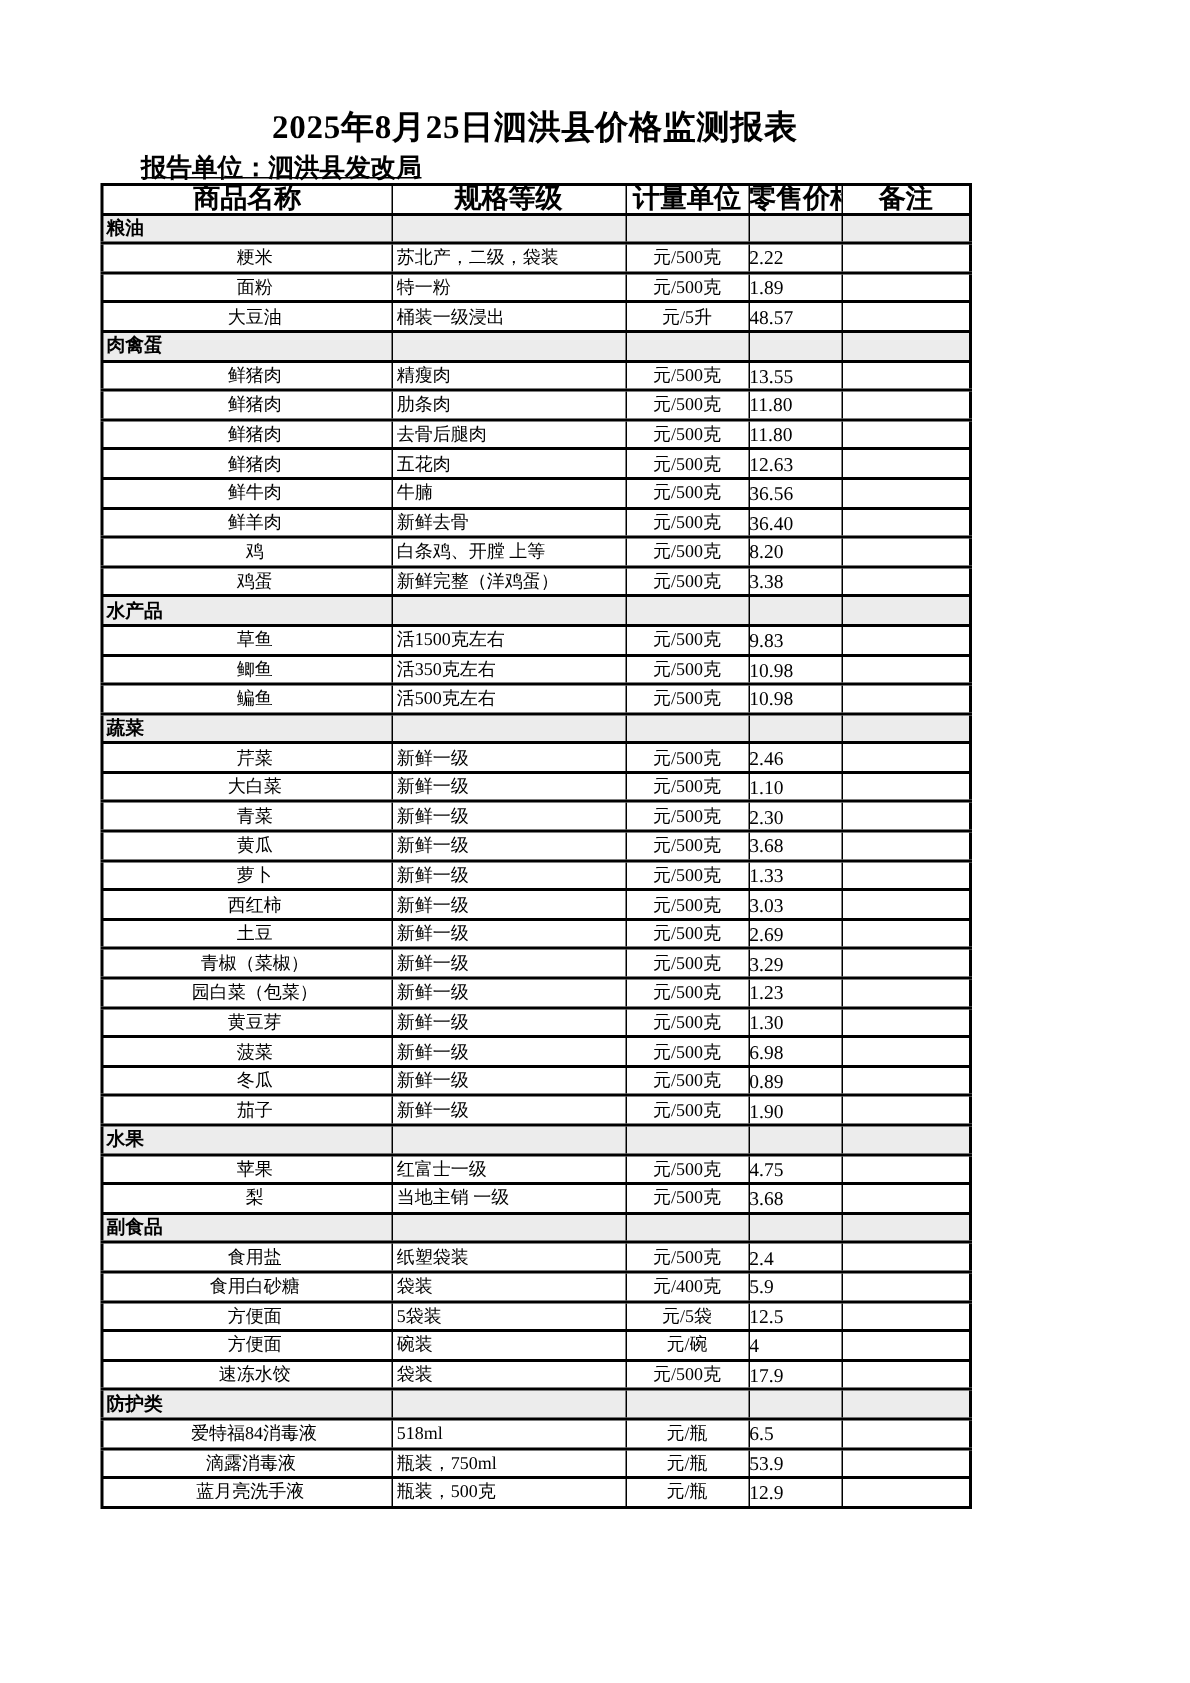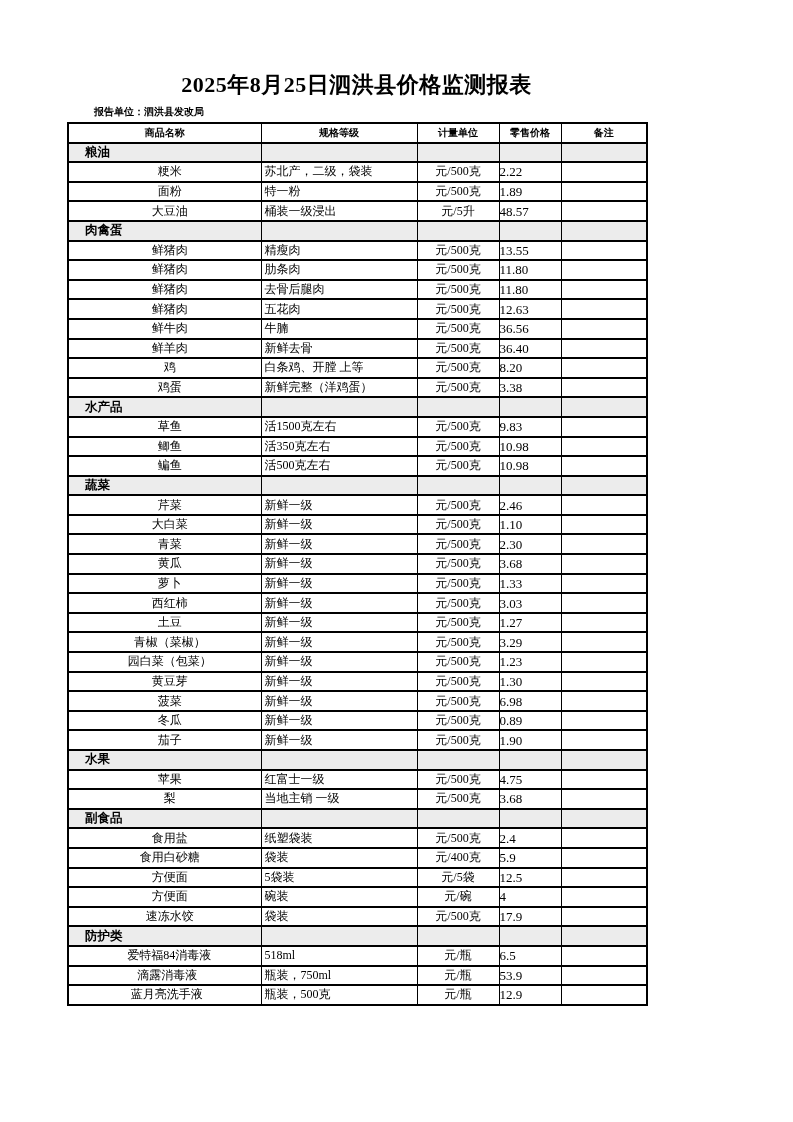--- a/index.html
+++ b/index.html
@@ -28,23 +28,24 @@
     text-align: center;
     font-size: 22px;
     font-weight: bold;
     line-height: 28px;
     letter-spacing: 0.5px;
   }
   .report-unit {
     margin-top: 5px;
     margin-bottom: 2px;
     padding-left: 27px;
-    font-size: 10px;
+    font-size: 17px;
     font-weight: bold;
     line-height: 16px;
+    text-decoration: underline;
   }
   table.price-table {
     border-collapse: collapse;
     table-layout: fixed;
     width: 579px;
     border: 2px solid #000;
   }
   .price-table col.c-name  { width: 193px; }
   .price-table col.c-spec  { width: 156px; }
   .price-table col.c-unit  { width: 82px; }
@@ -54,38 +55,38 @@
     border: 1px solid #000;
     border-bottom-width: 2px;
     height: 17.6px;
     padding: 0;
     font-size: 12px;
     line-height: 17px;
     overflow: hidden;
     white-space: nowrap;
   }
   .price-table thead th {
-    font-size: 10px;
+    font-size: 18px;
     font-weight: bold;
     text-align: center;
     border-top-width: 2px;
   }
   .price-table td.name { text-align: center; padding-left: 10px; }
   .price-table td.spec { text-align: left; padding-left: 3px; }
   .price-table td.unit { text-align: center; }
   .price-table td.price { text-align: left; font-size: 13px; margin-left: 23px; }
   .price-table td.note { text-align: center; }
   .price-table tr.section-row td {
     background: #ececec;
   }
   .price-table td.section-name {
     font-weight: bold;
     font-size: 12.5px;
     text-align: left;
-    padding-left: 16px;
+    padding-left: 2px;
   }
 </style>
 </head>
 <body>
 
 <div class="page">
   <div class="content">
 
     <div class="doc-title">2025年8月25日泗洪县价格监测报表</div>
 
@@ -275,21 +276,21 @@
             <td class="name">西红柿</td>
             <td class="spec">新鲜一级</td>
             <td class="unit">元/500克</td>
             <td class="price">3.03</td>
             <td class="note"></td>
           </tr>
           <tr>
             <td class="name">土豆</td>
             <td class="spec">新鲜一级</td>
             <td class="unit">元/500克</td>
-            <td class="price">1.27</td>
+            <td class="price">2.69</td>
             <td class="note"></td>
           </tr>
           <tr>
             <td class="name">青椒（菜椒）</td>
             <td class="spec">新鲜一级</td>
             <td class="unit">元/500克</td>
             <td class="price">3.29</td>
             <td class="note"></td>
           </tr>
           <tr>

